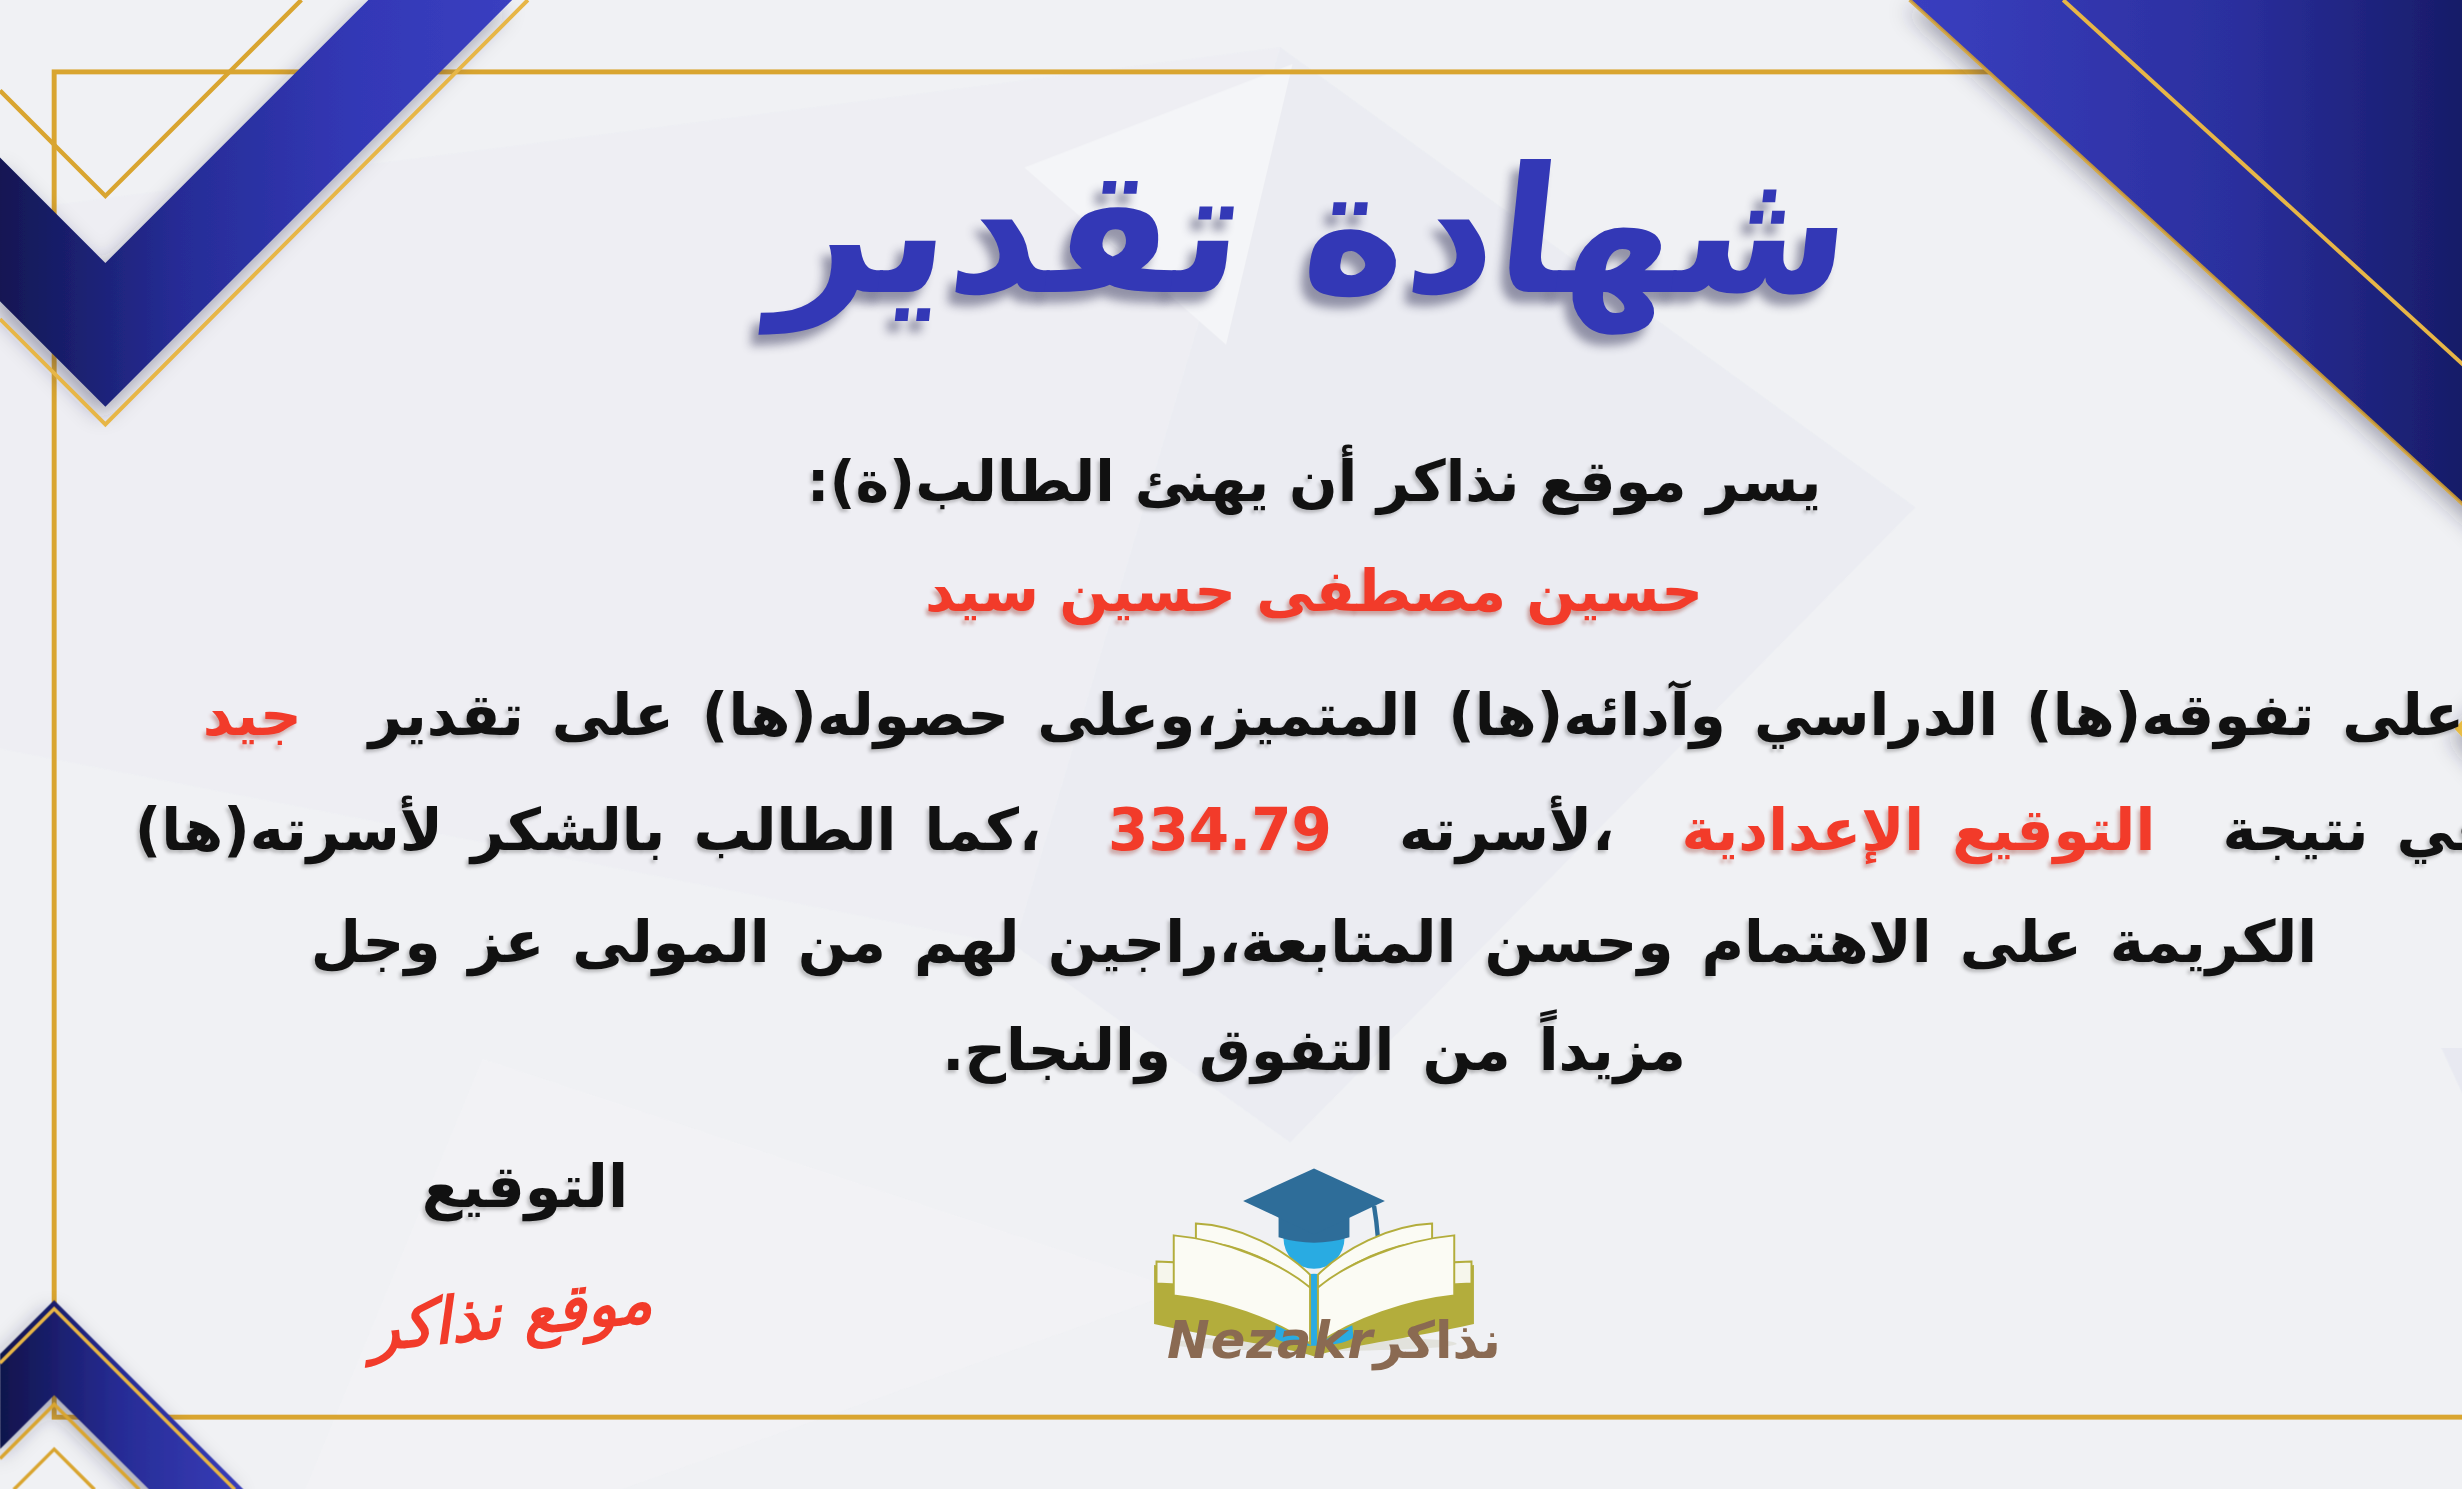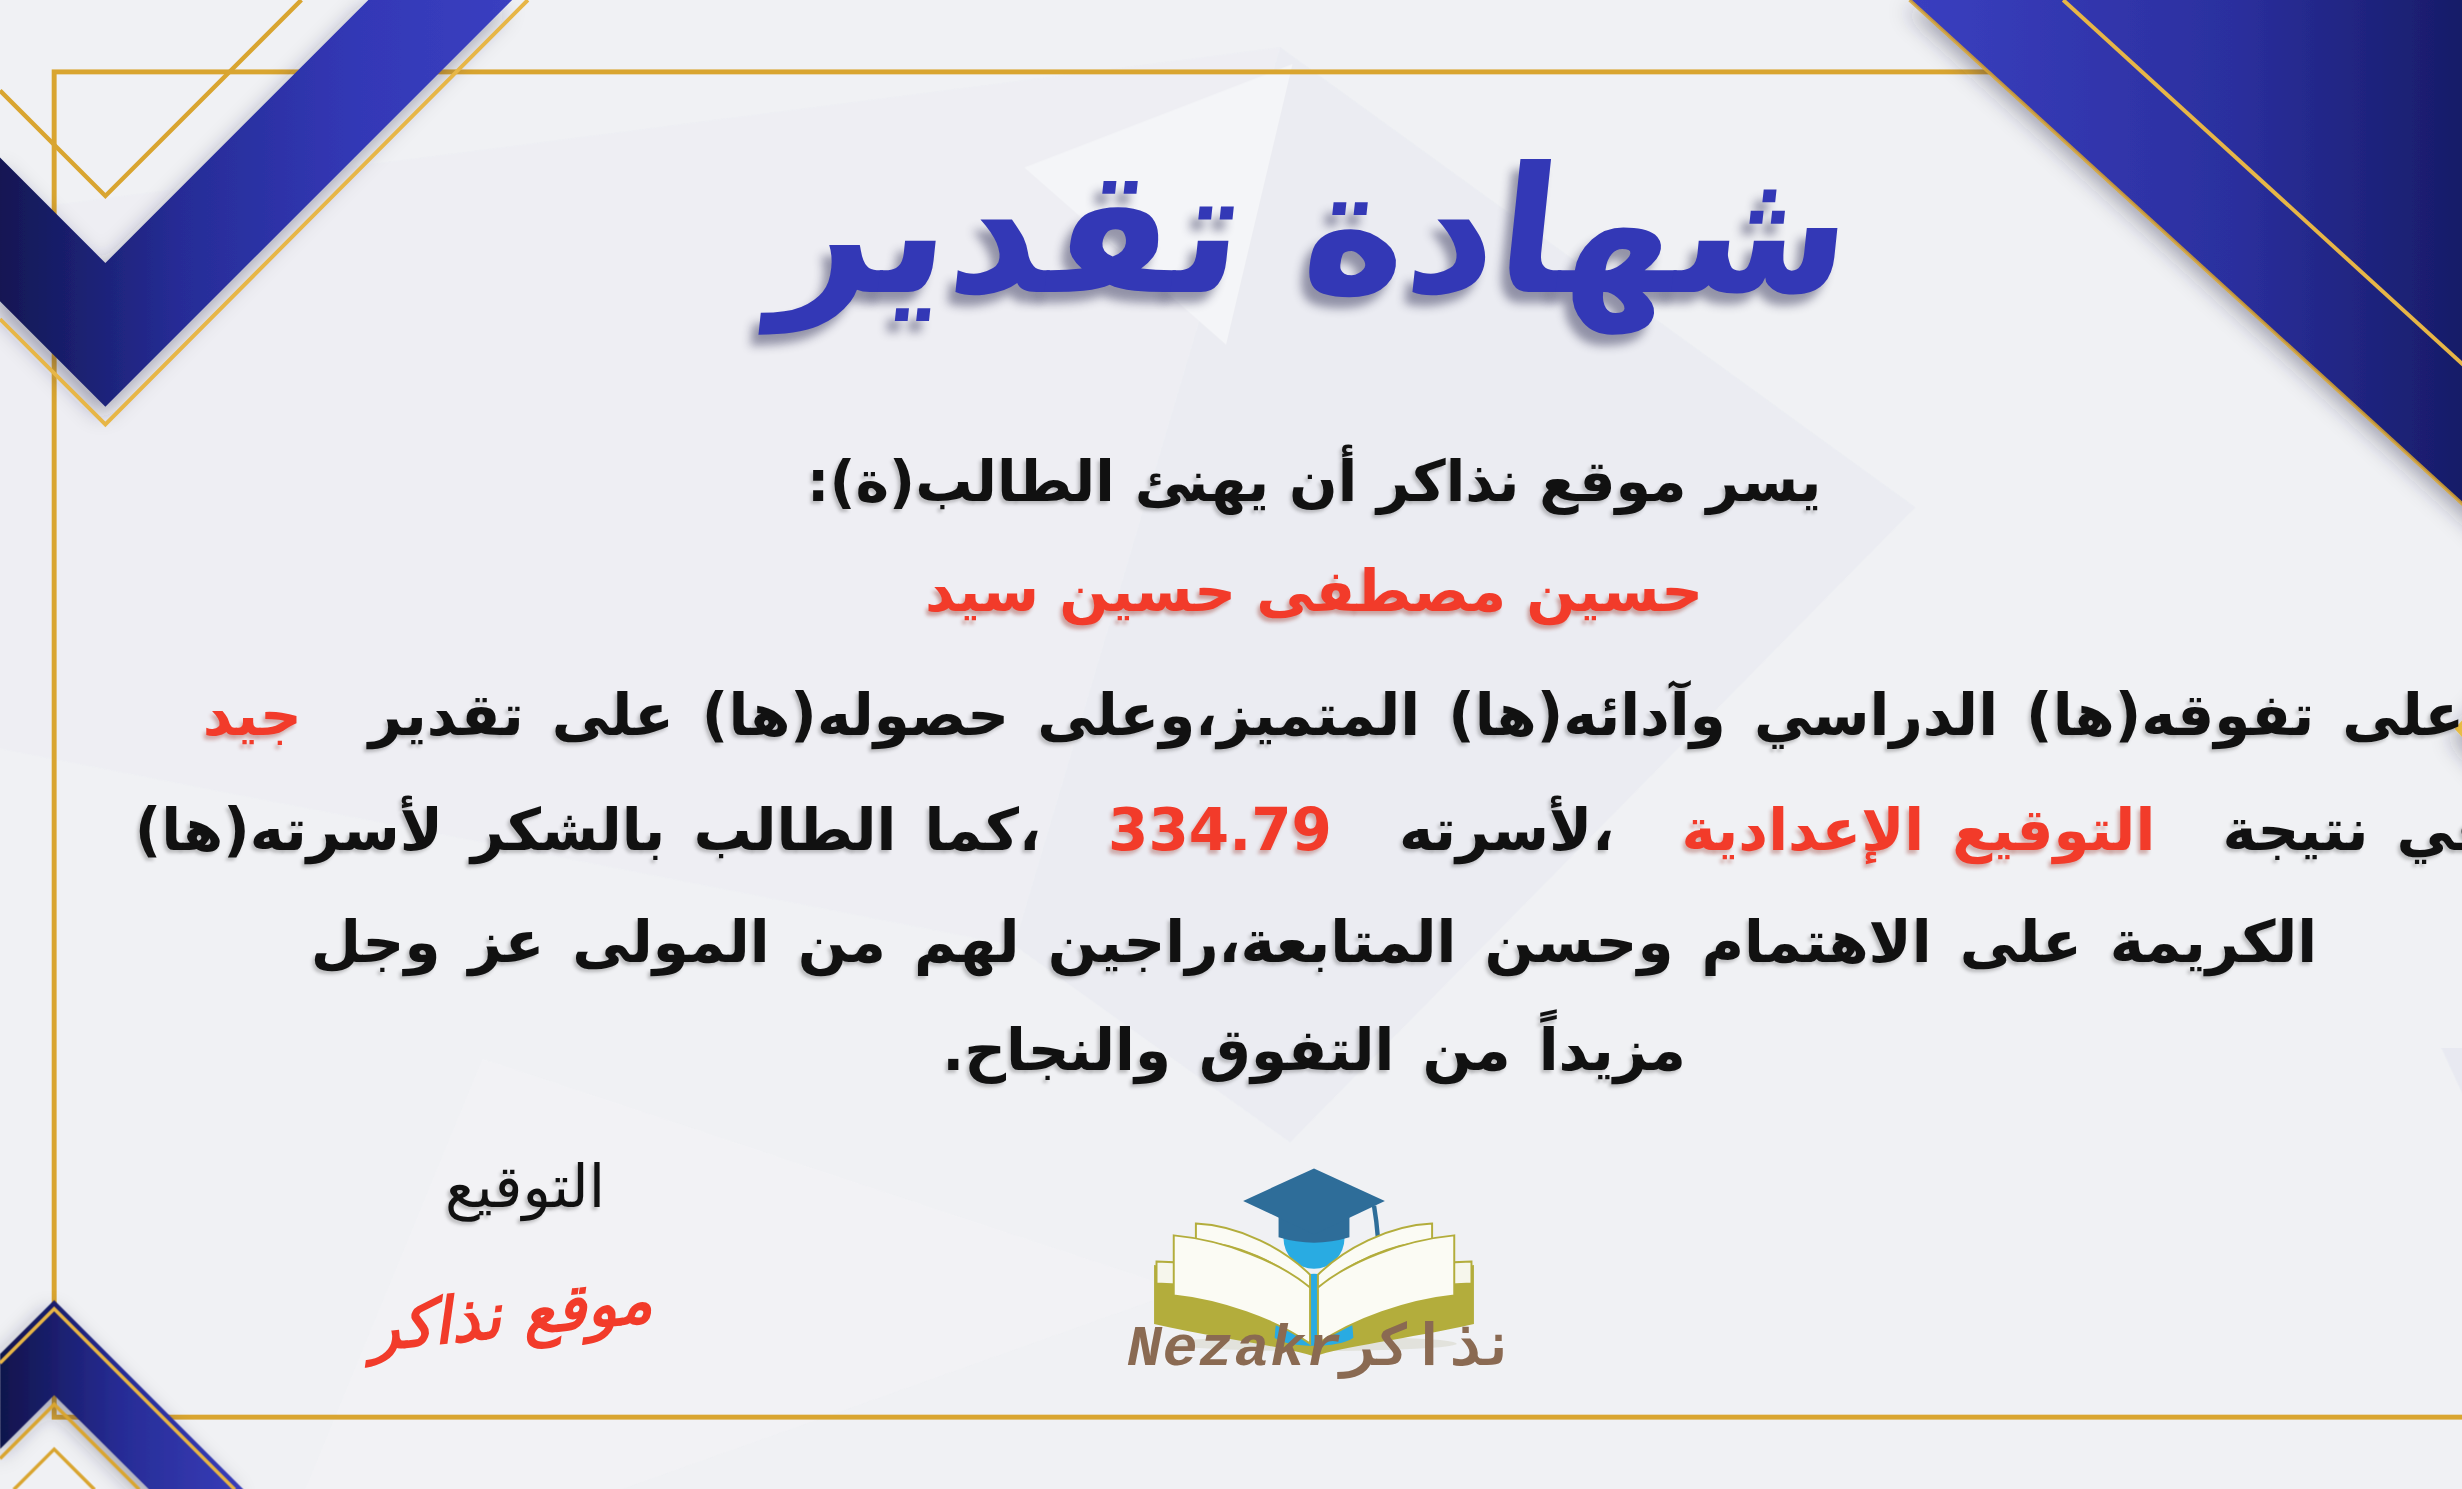--- a/index.html
+++ b/index.html
@@ -19,28 +19,28 @@
   .intro{top:443px;font-size:57px;font-weight:bold;line-height:1.35;
     text-shadow:-2.5px 3.4px 3.4px rgba(40,40,40,.25);}
   .name{top:557px;font-size:58px;font-weight:bold;color:var(--red,#f23b2a);
     text-shadow:-2.5px 3.9px 3.9px rgba(140,25,12,.35);}
   .bodyline{font-size:58px;font-weight:bold;line-height:1.35;word-spacing:7.9px;
     text-shadow:-2.5px 3.4px 3.4px rgba(40,40,40,.25);}
   .l1{top:676px;} .l2{top:791px;} .l3{top:903px;} .l4{top:1011px;}
   .red-blank{color:var(--red,#f23b2a);margin:0 39px;
     text-shadow:-2.5px 3.9px 3.9px rgba(140,25,12,.3);}
   .sig-label{position:absolute;left:328px;width:394px;top:1152px;text-align:center;
-    font-size:59px;font-weight:normal;color:var(--text,#111);
+    font-size:59px;font-weight:bold;color:var(--text,#111);
     text-shadow:-2.5px 3.4px 3.4px rgba(40,40,40,.25);}
   .sig-script{position:absolute;left:313px;width:394px;top:1278px;text-align:center;
     font-size:63px;font-style:italic;font-weight:bold;color:var(--red,#f23b2a);
     transform:rotate(-6deg);}
   #logo{position:absolute;left:1127px;top:1126px;width:374px;height:266px;}
   .logo-text{position:absolute;left:1127px;width:374px;top:1311px;text-align:right;
-    font-size:58px;font-weight:bold;color:var(--logo-brown,#8a6a52);direction:ltr;font-family:Liberation Mono, monospace;}
+    font-size:51px;font-weight:bold;color:var(--logo-brown,#8a6a52);direction:ltr;}
   .logo-text .latin{font-style:italic;letter-spacing:1px;}
 </style>
 </head>
 <body>
 
 <div id="stage">
 
   <svg id="decor" viewBox="0 0 5337 3025">
     <defs>
       <linearGradient id="gradTL" x1="0" y1="0" x2="1" y2="0">

